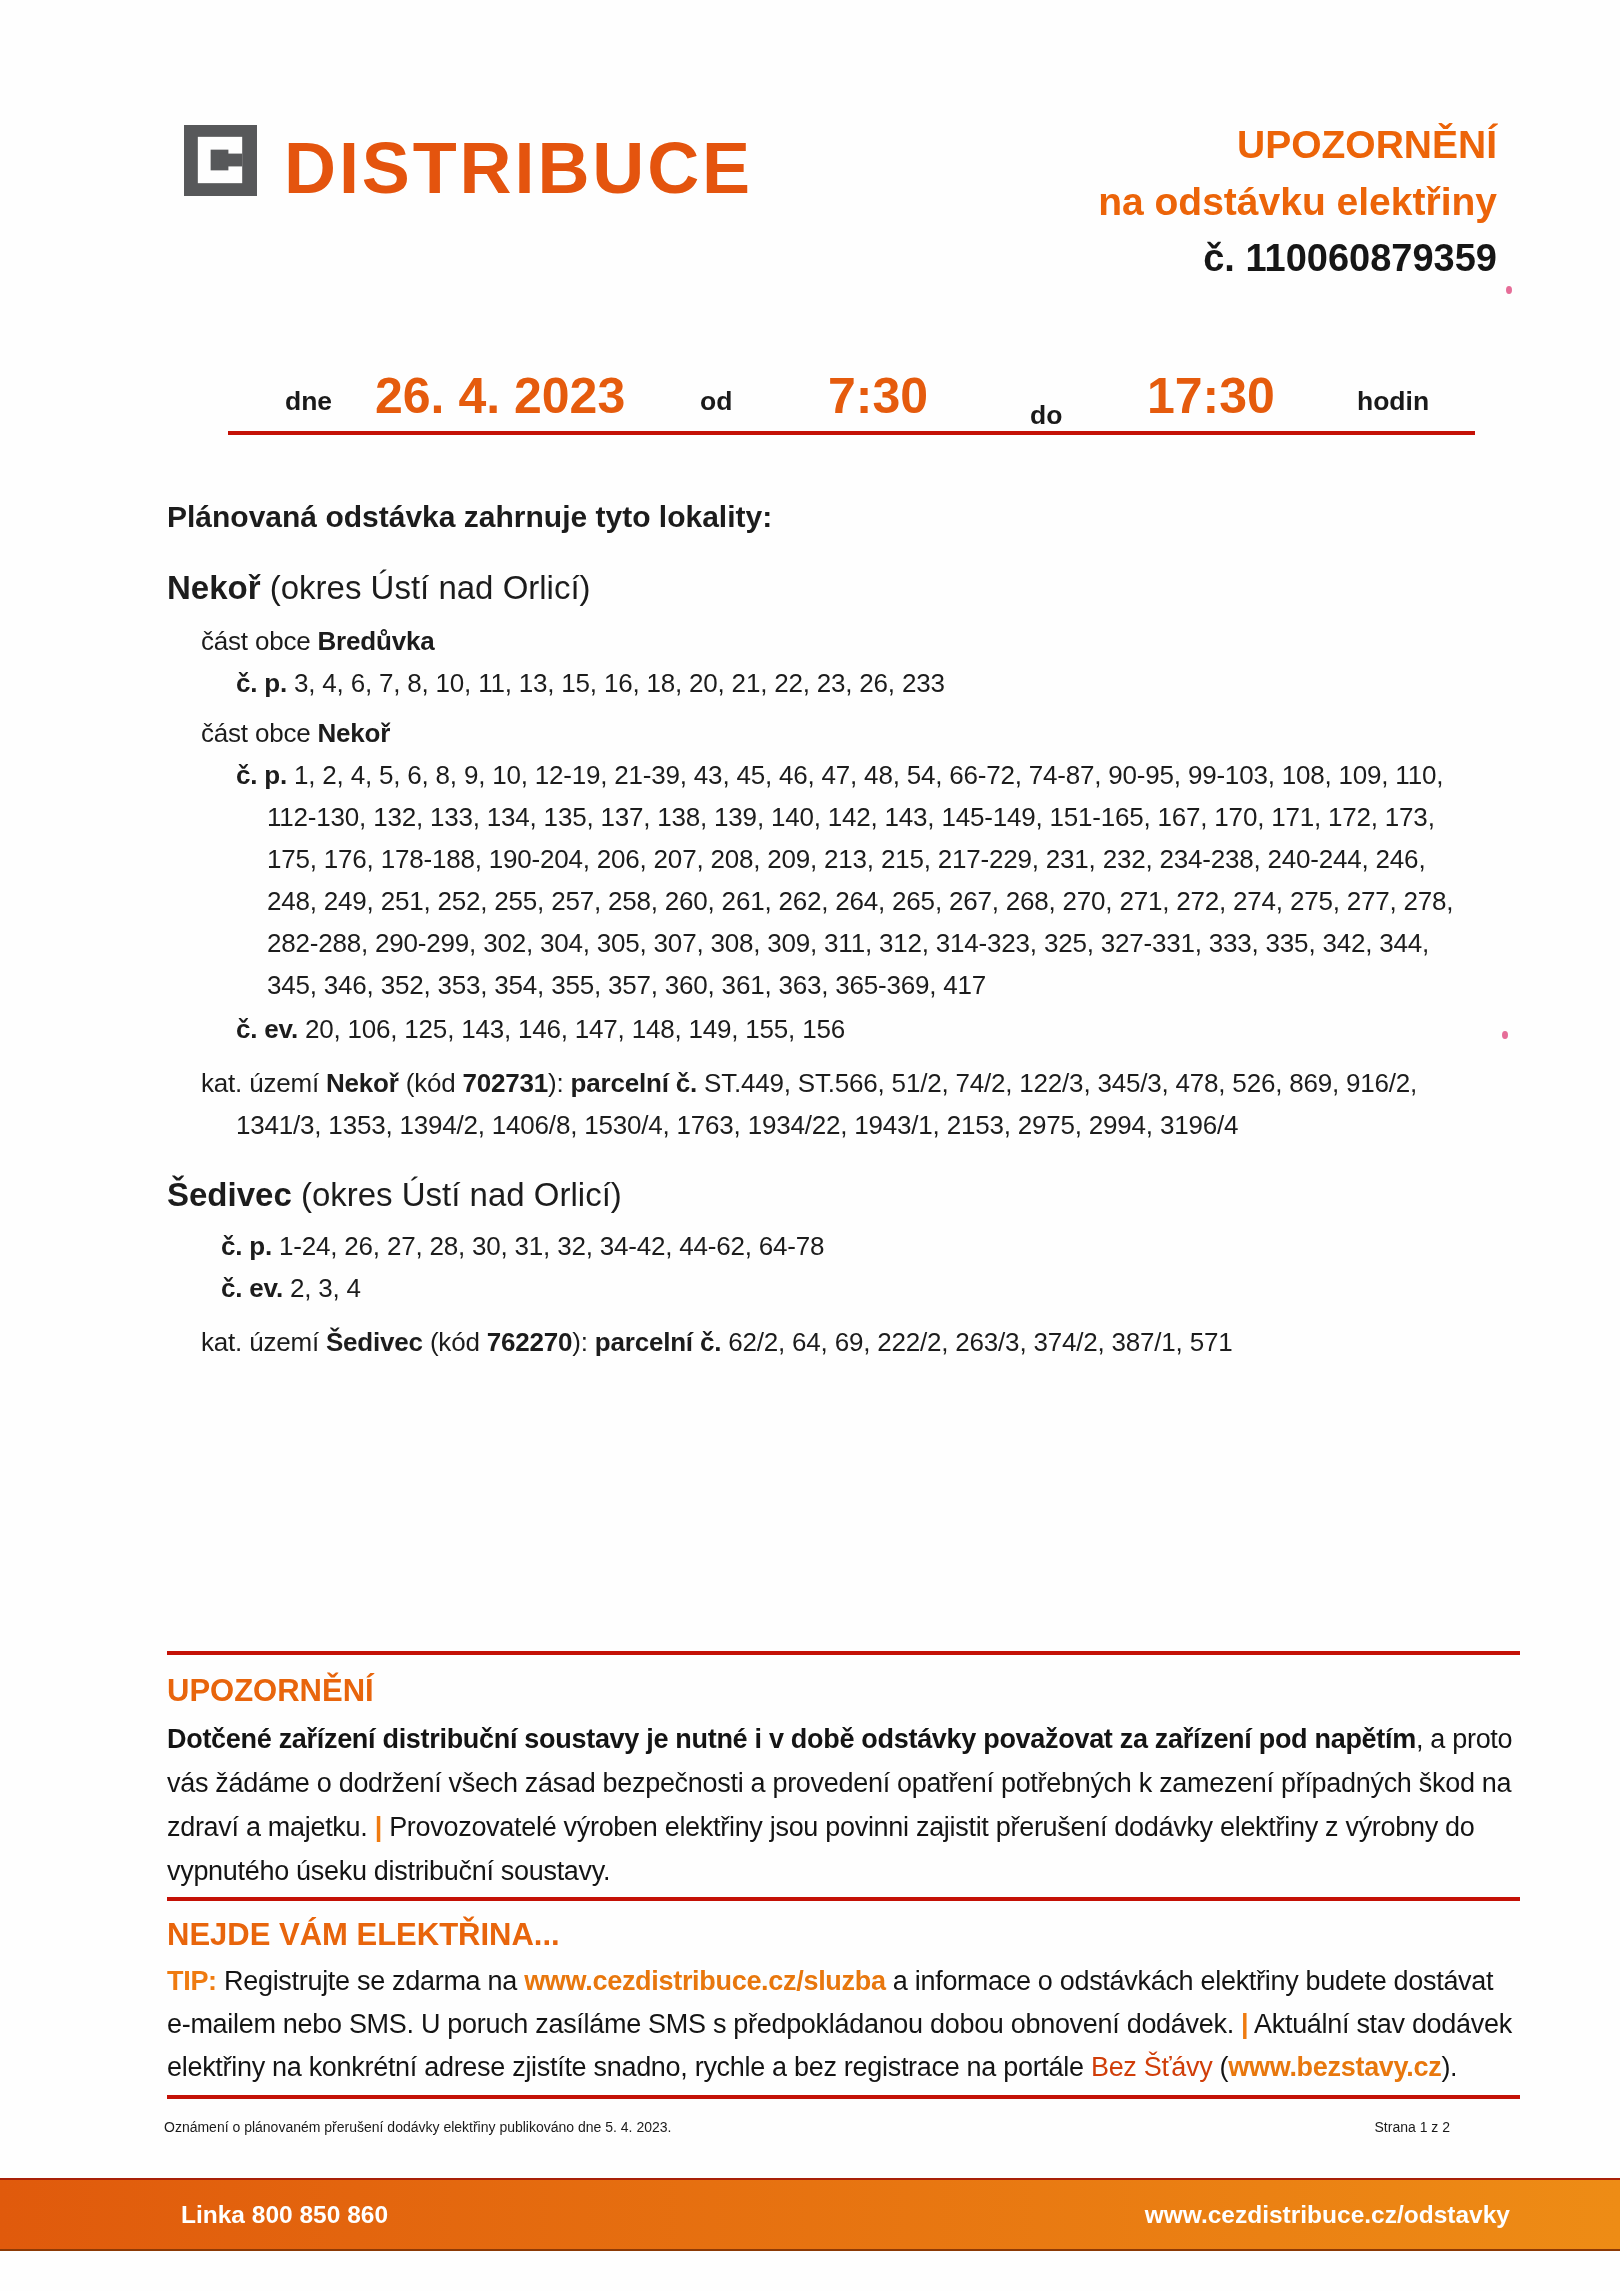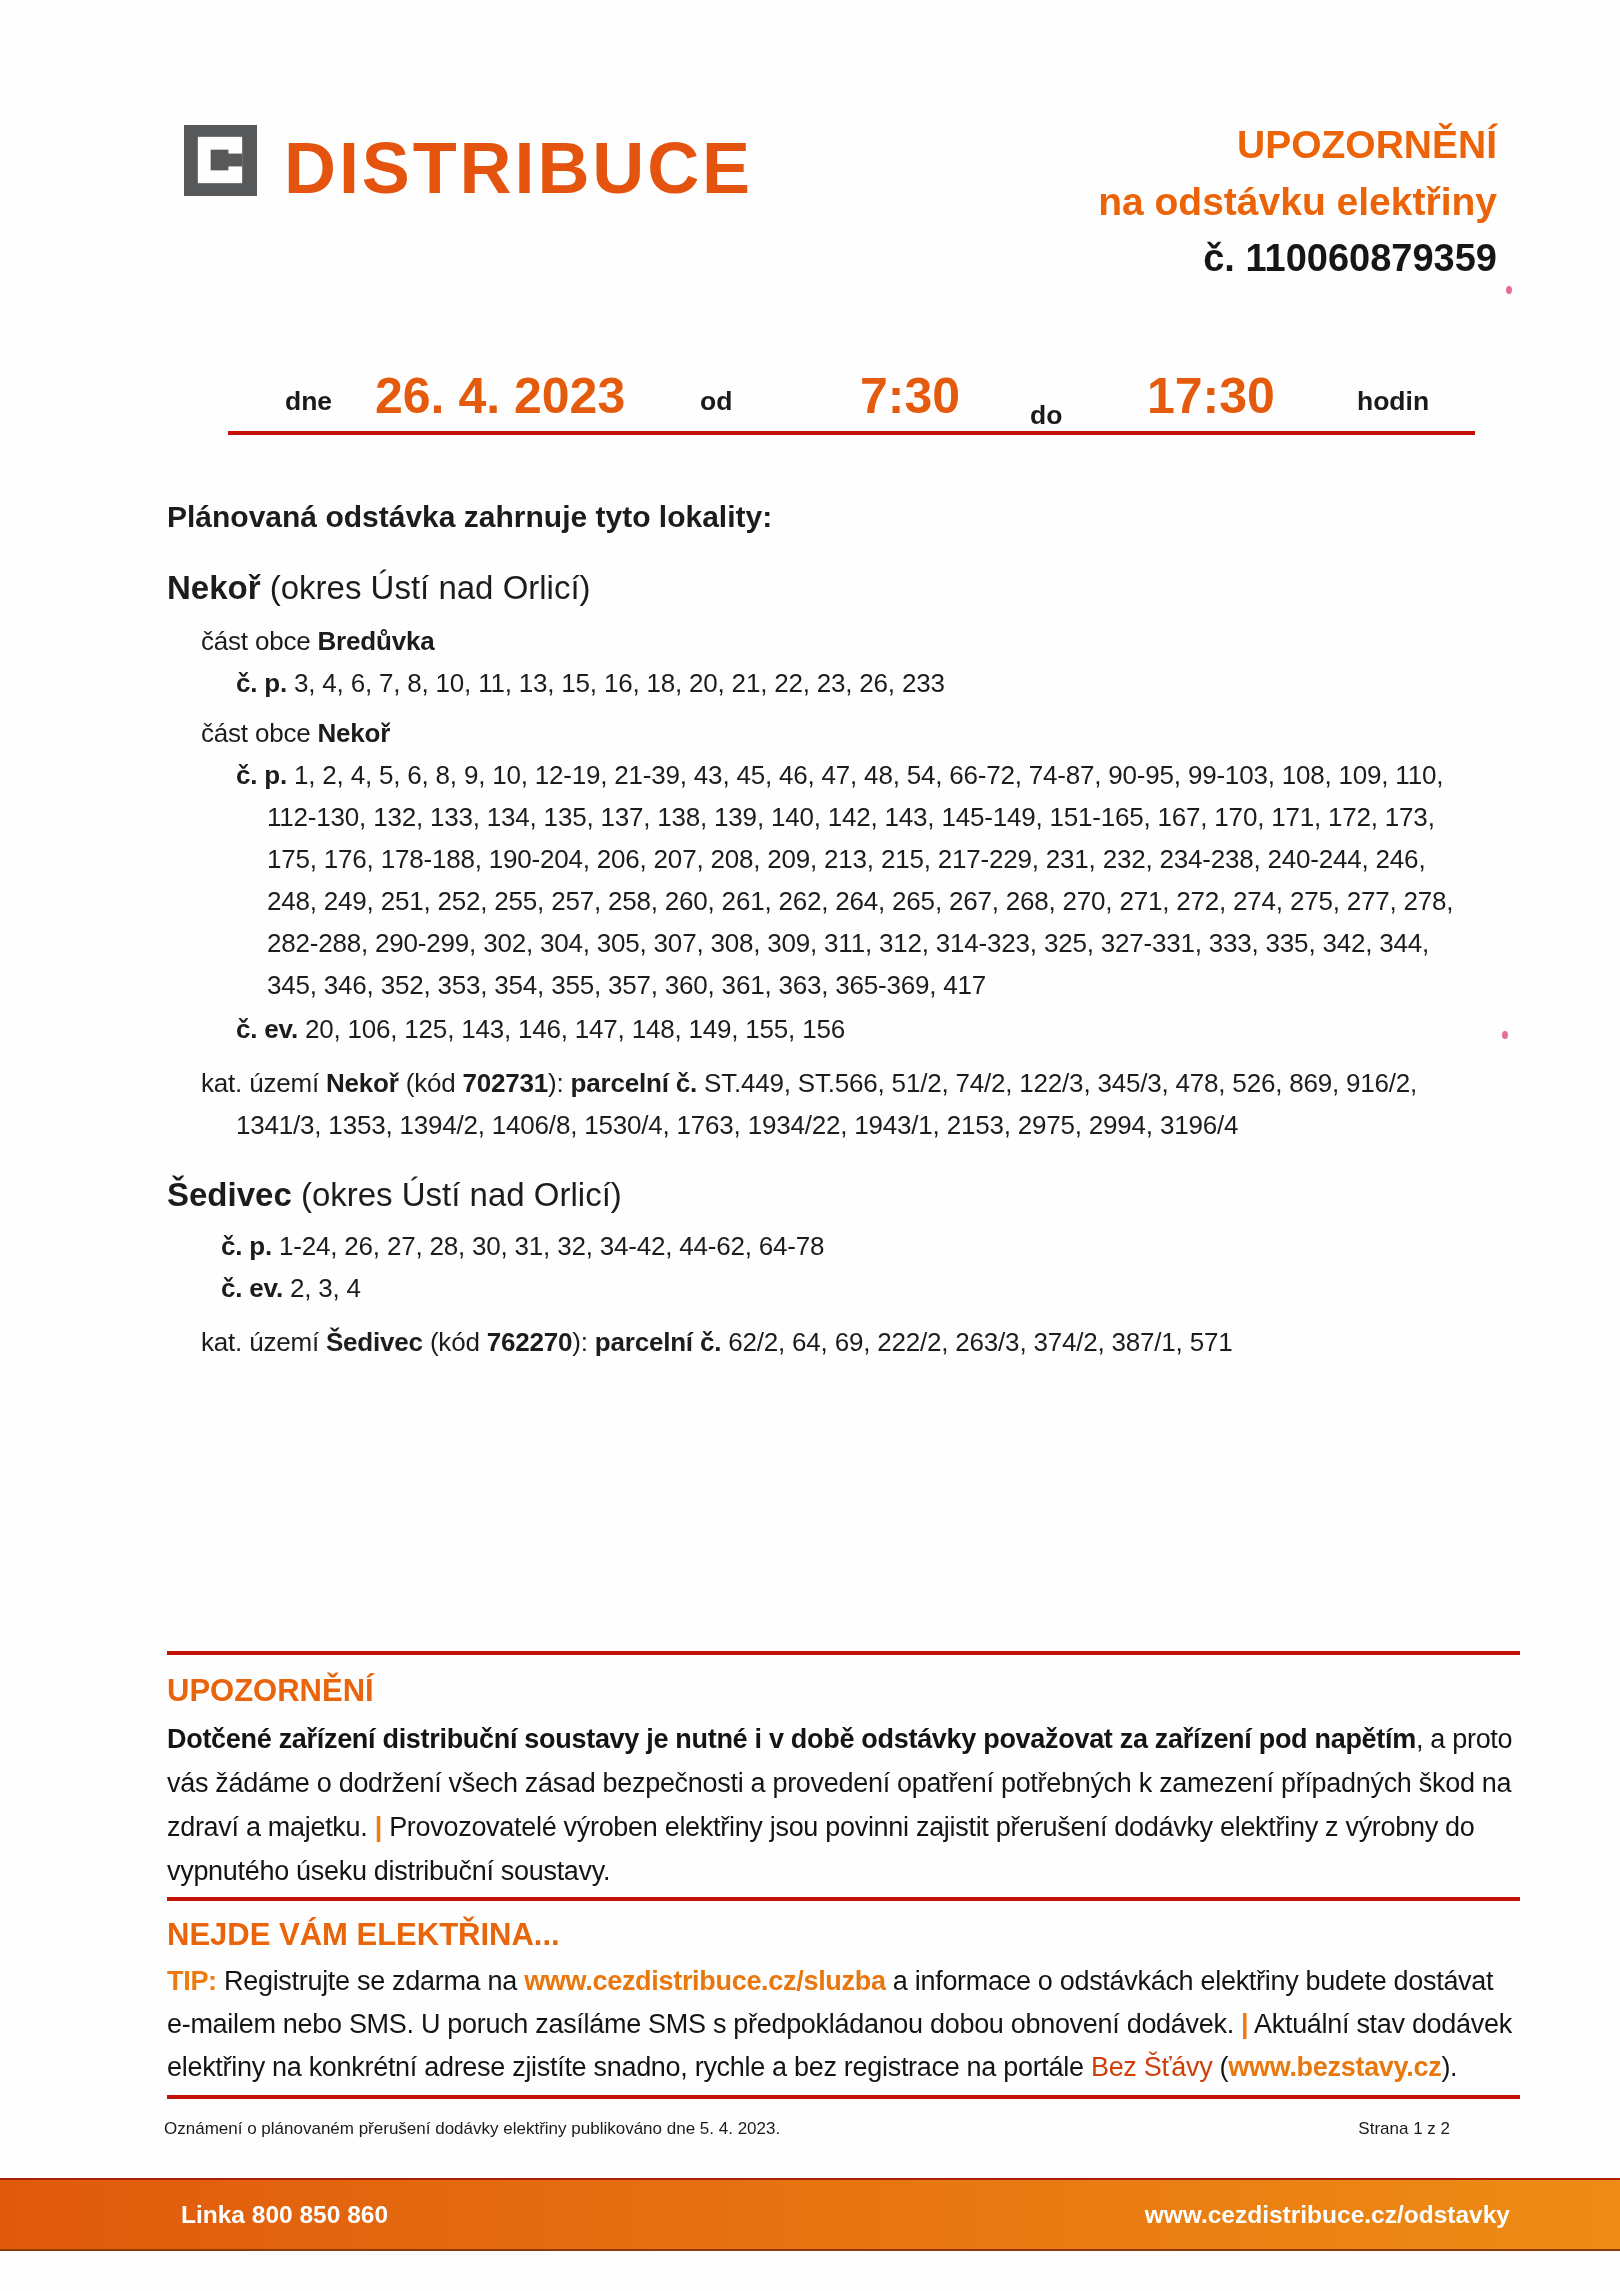--- a/index.html
+++ b/index.html
@@ -27,21 +27,21 @@
   .notice .n3{font-size:38px;font-weight:bold;color:#161616;}
   
   .schedule{position:absolute;left:228px;top:345px;width:1247px;height:90px;}
   .schedule .rule{position:absolute;left:0;bottom:0;width:100%;height:3.9px;background:#c41106;}
   .schedule span{position:absolute;white-space:nowrap;}
   .sm-label{font-size:26.5px;font-weight:bold;color:#1a1a1a;}
   .big-val{font-size:50px;font-weight:bold;color:#e55b0d;}
   .p-dne{left:57px;bottom:17.6px;}
   .p-date{left:147px;bottom:9.8px;}
   .p-od{left:472px;bottom:17.6px;}
-  .p-from{left:632px;bottom:9.8px;}
+  .p-from{left:600px;bottom:9.8px;}
   .p-do{left:802px;bottom:4px;}
   .p-to{left:919px;bottom:9.8px;}
   .p-hodin{left:1129px;bottom:17.6px;}
   
   .main{position:absolute;left:167px;top:495px;width:1358px;font-size:26px;line-height:42px;letter-spacing:-0.2px;}
   .plan-heading{font-size:30px;font-weight:bold;line-height:43px;letter-spacing:0;}
   .loc-heading{margin-top:23.5px;font-size:33px;line-height:51px;letter-spacing:0;}
   .loc-heading .loc-name{font-weight:bold;}
   .part{margin-top:7.8px;margin-left:34px;}
   .bold{font-weight:bold;}
@@ -59,21 +59,21 @@
   .pipe{color:#ef7b10;font-weight:bold;}
   .link-orange{color:#e8770d;font-weight:bold;}
   .link-red{color:#d03d08;font-weight:normal;}
   .rule2{margin-top:3.9px;}
   .rule3{margin-top:5.9px;}
   .sec-heading.nejde{margin-top:13.7px;}
   
   .footer-meta{
     position:absolute;left:164px;right:170px;top:2119px;
     display:flex;justify-content:space-between;align-items:baseline;
-    font-size:17px;color:#1a1a1a;
+    font-size:14px;color:#1a1a1a;
   }
   .footer-bar{
     position:absolute;left:0;right:0;top:2178px;height:73px;
     background:linear-gradient(to right,#e05a0c,#ee8c15);
     border-top:2.9px solid #a82007;
     border-bottom:2px solid #8d3a06;
     display:flex;justify-content:space-between;align-items:center;
     color:#ffffff;font-size:24.5px;font-weight:bold;
     padding:0 110px 0 181px;box-sizing:border-box;gap:12px;
   }

